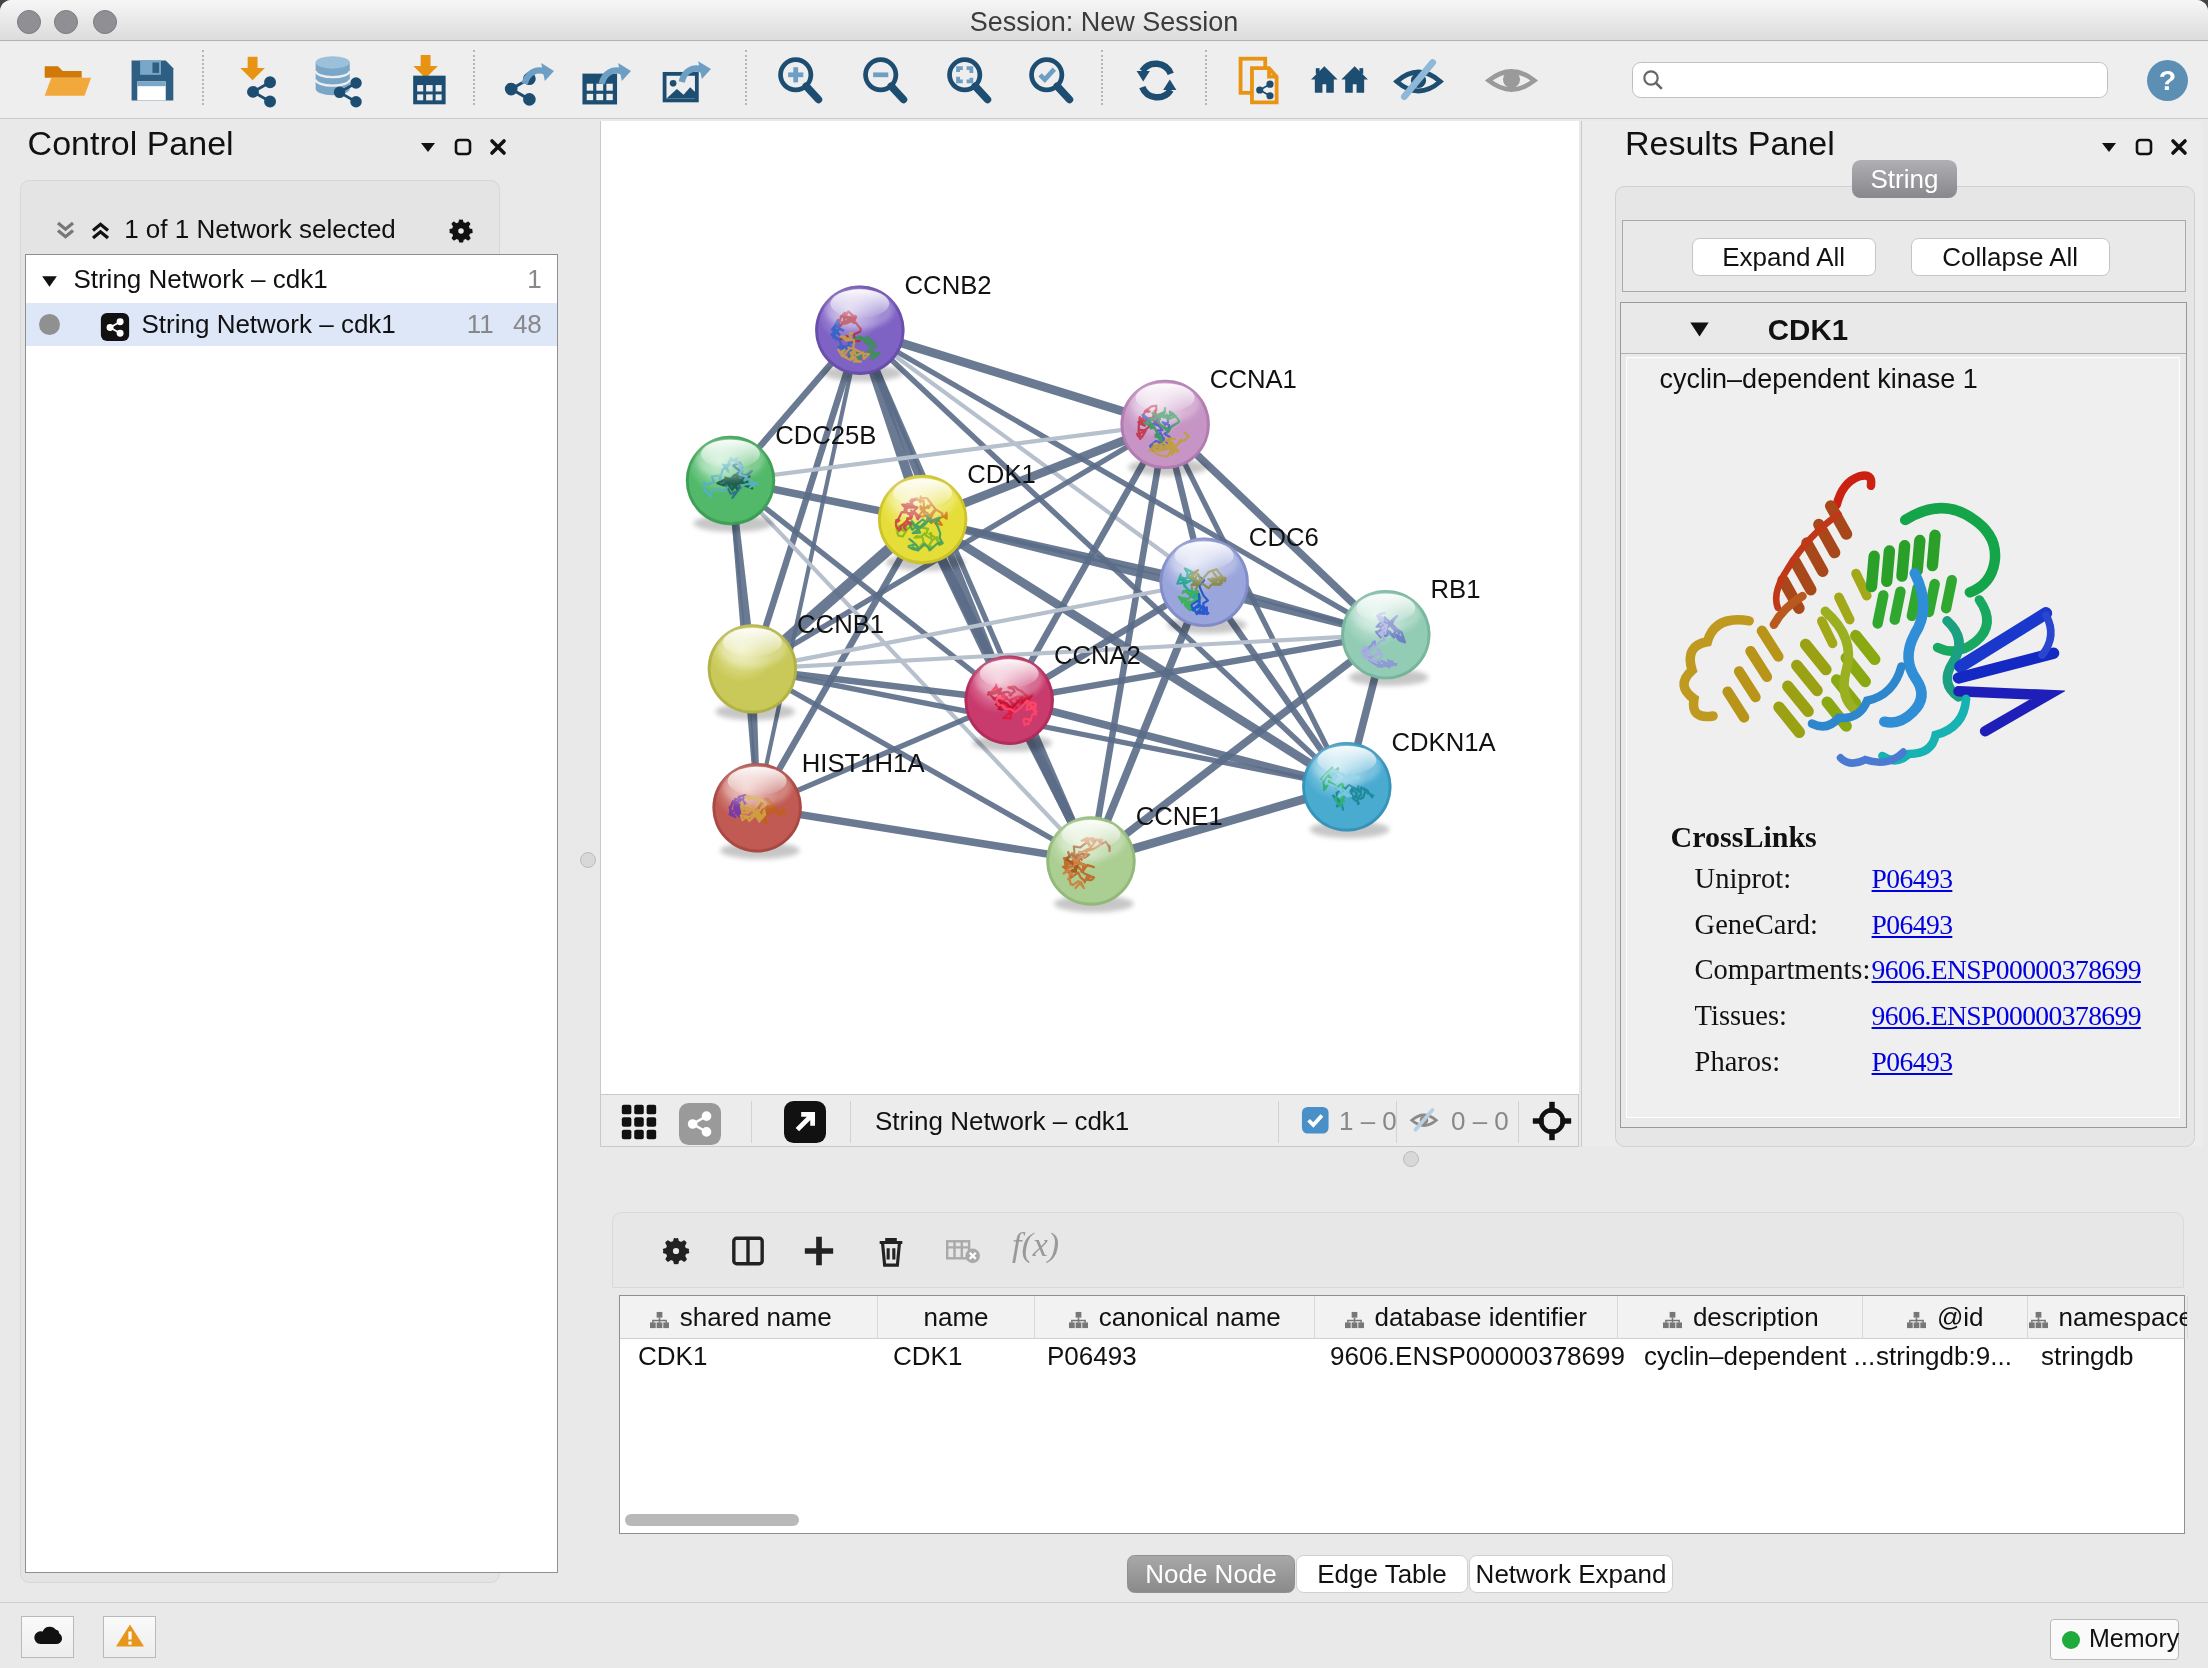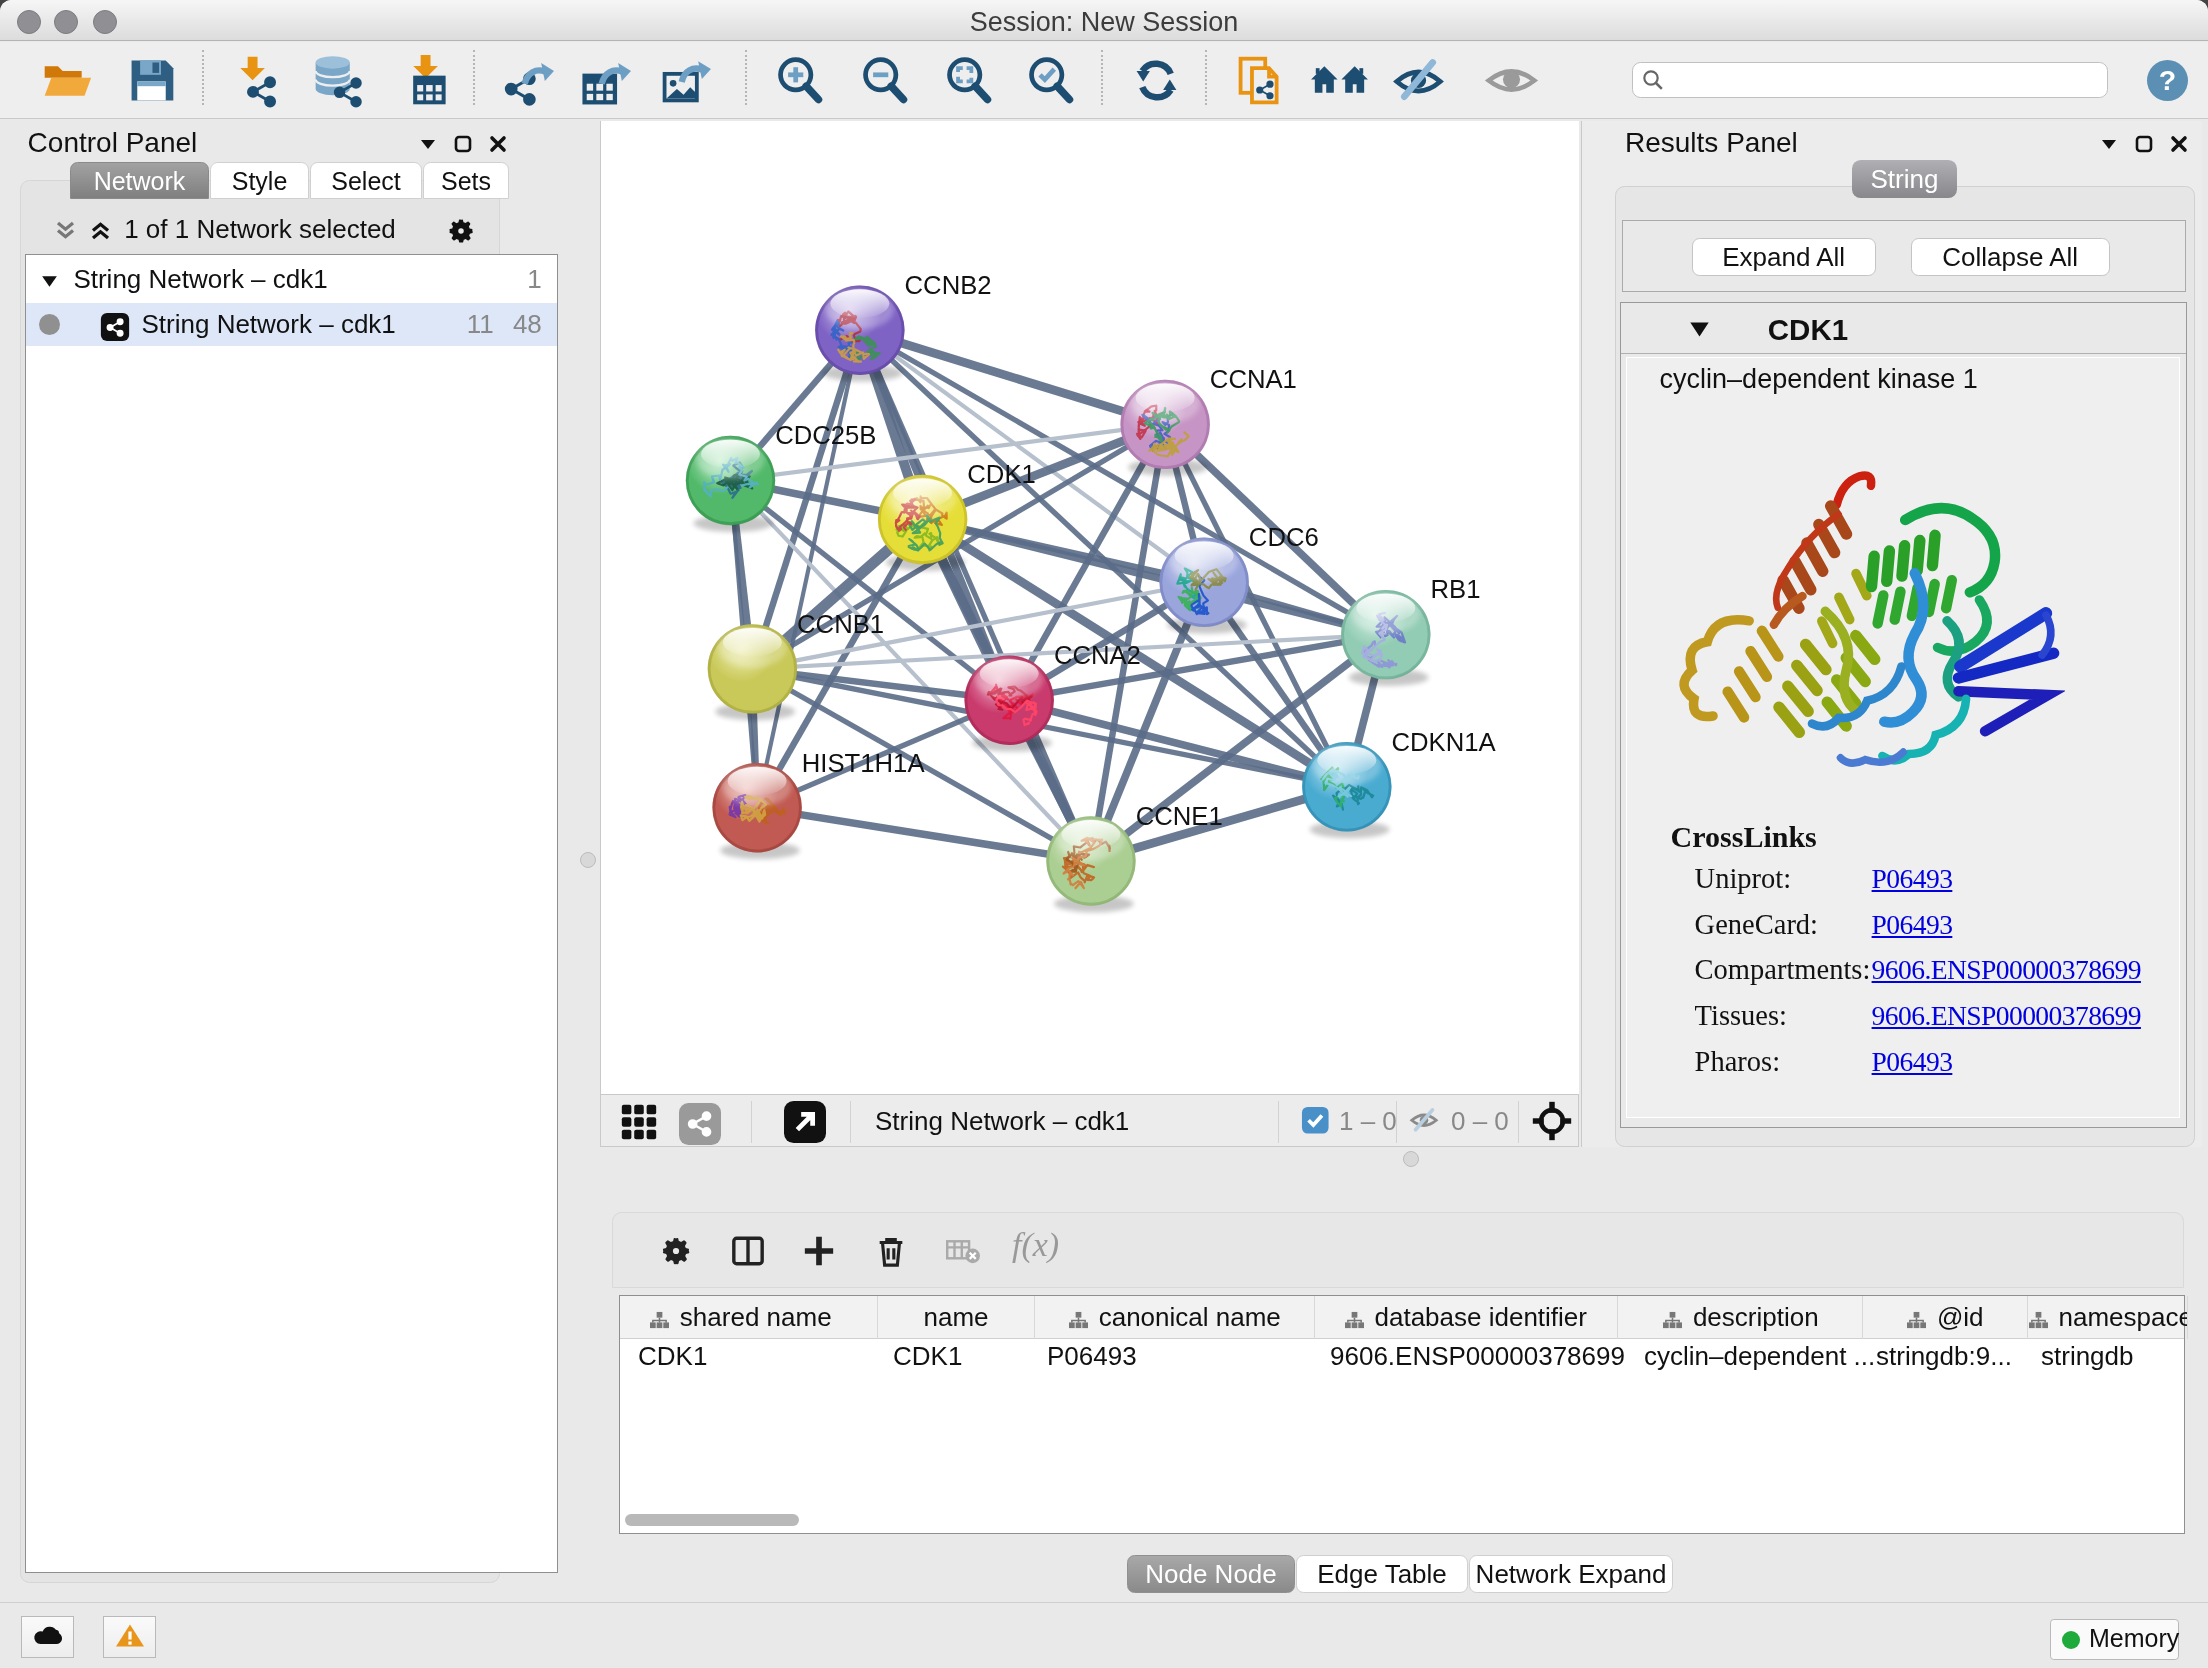--- a/index.html
+++ b/index.html
@@ -7,21 +7,21 @@
   background:linear-gradient(#f6f6f6,#dcdcdc); border-bottom:1px solid #b4b4b4; border-radius:11.4px 11.4px 0 0; }
 .tl { position:absolute; top:9.5px; width:24px; height:24px; border-radius:50%; background:#8f8f94; border:1px solid #7b7b80; }
 #title { position:absolute; left:0; top:6.7px; width:100%; text-align:center; font-size:27px; color:#3c3c3c; }
 #toolbar { position:absolute; left:0; top:42px; width:2208px; height:77px; background:#eeeeee; border-bottom:1.9px solid #c9c9c9; }
 .ticon { position:absolute; }
 .ticon svg { width:100%; height:100%; }
 .tsep { position:absolute; top:7.6px; width:0; height:55px; border-left:2.9px dotted #b5b5b5; }
 #searchbox { position:absolute; left:1632px; top:20px; width:476px; height:36px; background:#fff; border:1.9px solid #c0c0c0; border-radius:8.6px; }
 #helpbtn { position:absolute; left:2147px; top:18px; width:41px; height:41px; border-radius:50%; background:#5b8fb4; color:#fff;
   font-size:28.5px; font-weight:bold; text-align:center; line-height:40px; }
-.ptitle { position:relative; font-size:28px; color:#111; height:44px; line-height:44px; }
+.ptitle { position:relative; font-size:34px; color:#111; height:44px; line-height:44px; }
 .pbtns { position:absolute; right:13.3px; top:0; }
 .pb { width:20px; height:20px; margin-left:15px; vertical-align:-1.9px; }
 
 #cpanel { position:absolute; left:0; top:121px; width:582px; height:1472px; }
 #cptabs { position:absolute; left:70px; top:41px; height:37px; z-index:3; white-space:nowrap; }
 .cptab { display:inline-block; height:37px; line-height:36px; background:#fff; color:#111; text-align:center;
   font-size:25px; border:1px solid #d0d0d0; border-radius:7.6px 7.6px 0 0; margin-right:1px; }
 .cptab.sel { background:linear-gradient(#a2a2a2,#7f7f7f); color:#fff; border-color:#8a8a8a; }
 #cpbody { position:absolute; left:20px; top:59px; width:480px; height:1403px; background:#e4e4e4; border:1px solid #d6d6d6; border-radius:9.5px; }
 #cphead { position:absolute; left:0; top:24px; width:100%; height:49px; }
@@ -241,21 +241,20 @@
       <div id="helpbtn">?</div>
     </div>
     <div id="cpanel">
       <div class="ptitle" style="padding-left:27.6px">Control Panel<span class="pbtns" style="right:74px"><svg class="pb" viewBox="0 0 20 20">
             <path d="M3 6 h14 l-7 9 z" fill="#111"></path>
           </svg><svg class="pb" viewBox="0 0 20 20">
             <rect x="3" y="3" width="14" height="14" rx="3" fill="none" stroke="#111" stroke-width="2.6"></rect>
           </svg><svg class="pb" viewBox="0 0 20 20">
             <path d="M4 4 L16 16 M16 4 L4 16" stroke="#111" stroke-width="3.6" stroke-linecap="round"></path>
           </svg></span></div>
-      <div id="cptabs"><div class="cptab sel" style="width:139px">Network</div><div class="cptab" style="width:99px">Style</div><div class="cptab" style="width:112px">Select</div><div class="cptab" style="width:86px">Sets</div></div>
       <div id="cpbody">
         <div id="cphead">
           <svg style="position:absolute;left:32px;top:13.3px;width:25px;height:25px" viewBox="0 0 20 20">
             <g fill="none" stroke="#777" stroke-width="2.6">
               <path d="M4 4 l6 5 l6 -5"></path>
               <path d="M4 10 l6 5 l6 -5"></path>
             </g>
           </svg>
           <svg style="position:absolute;left:67px;top:13.3px;width:25px;height:25px" viewBox="0 0 20 20">
             <g fill="none" stroke="#111" stroke-width="2.6">

